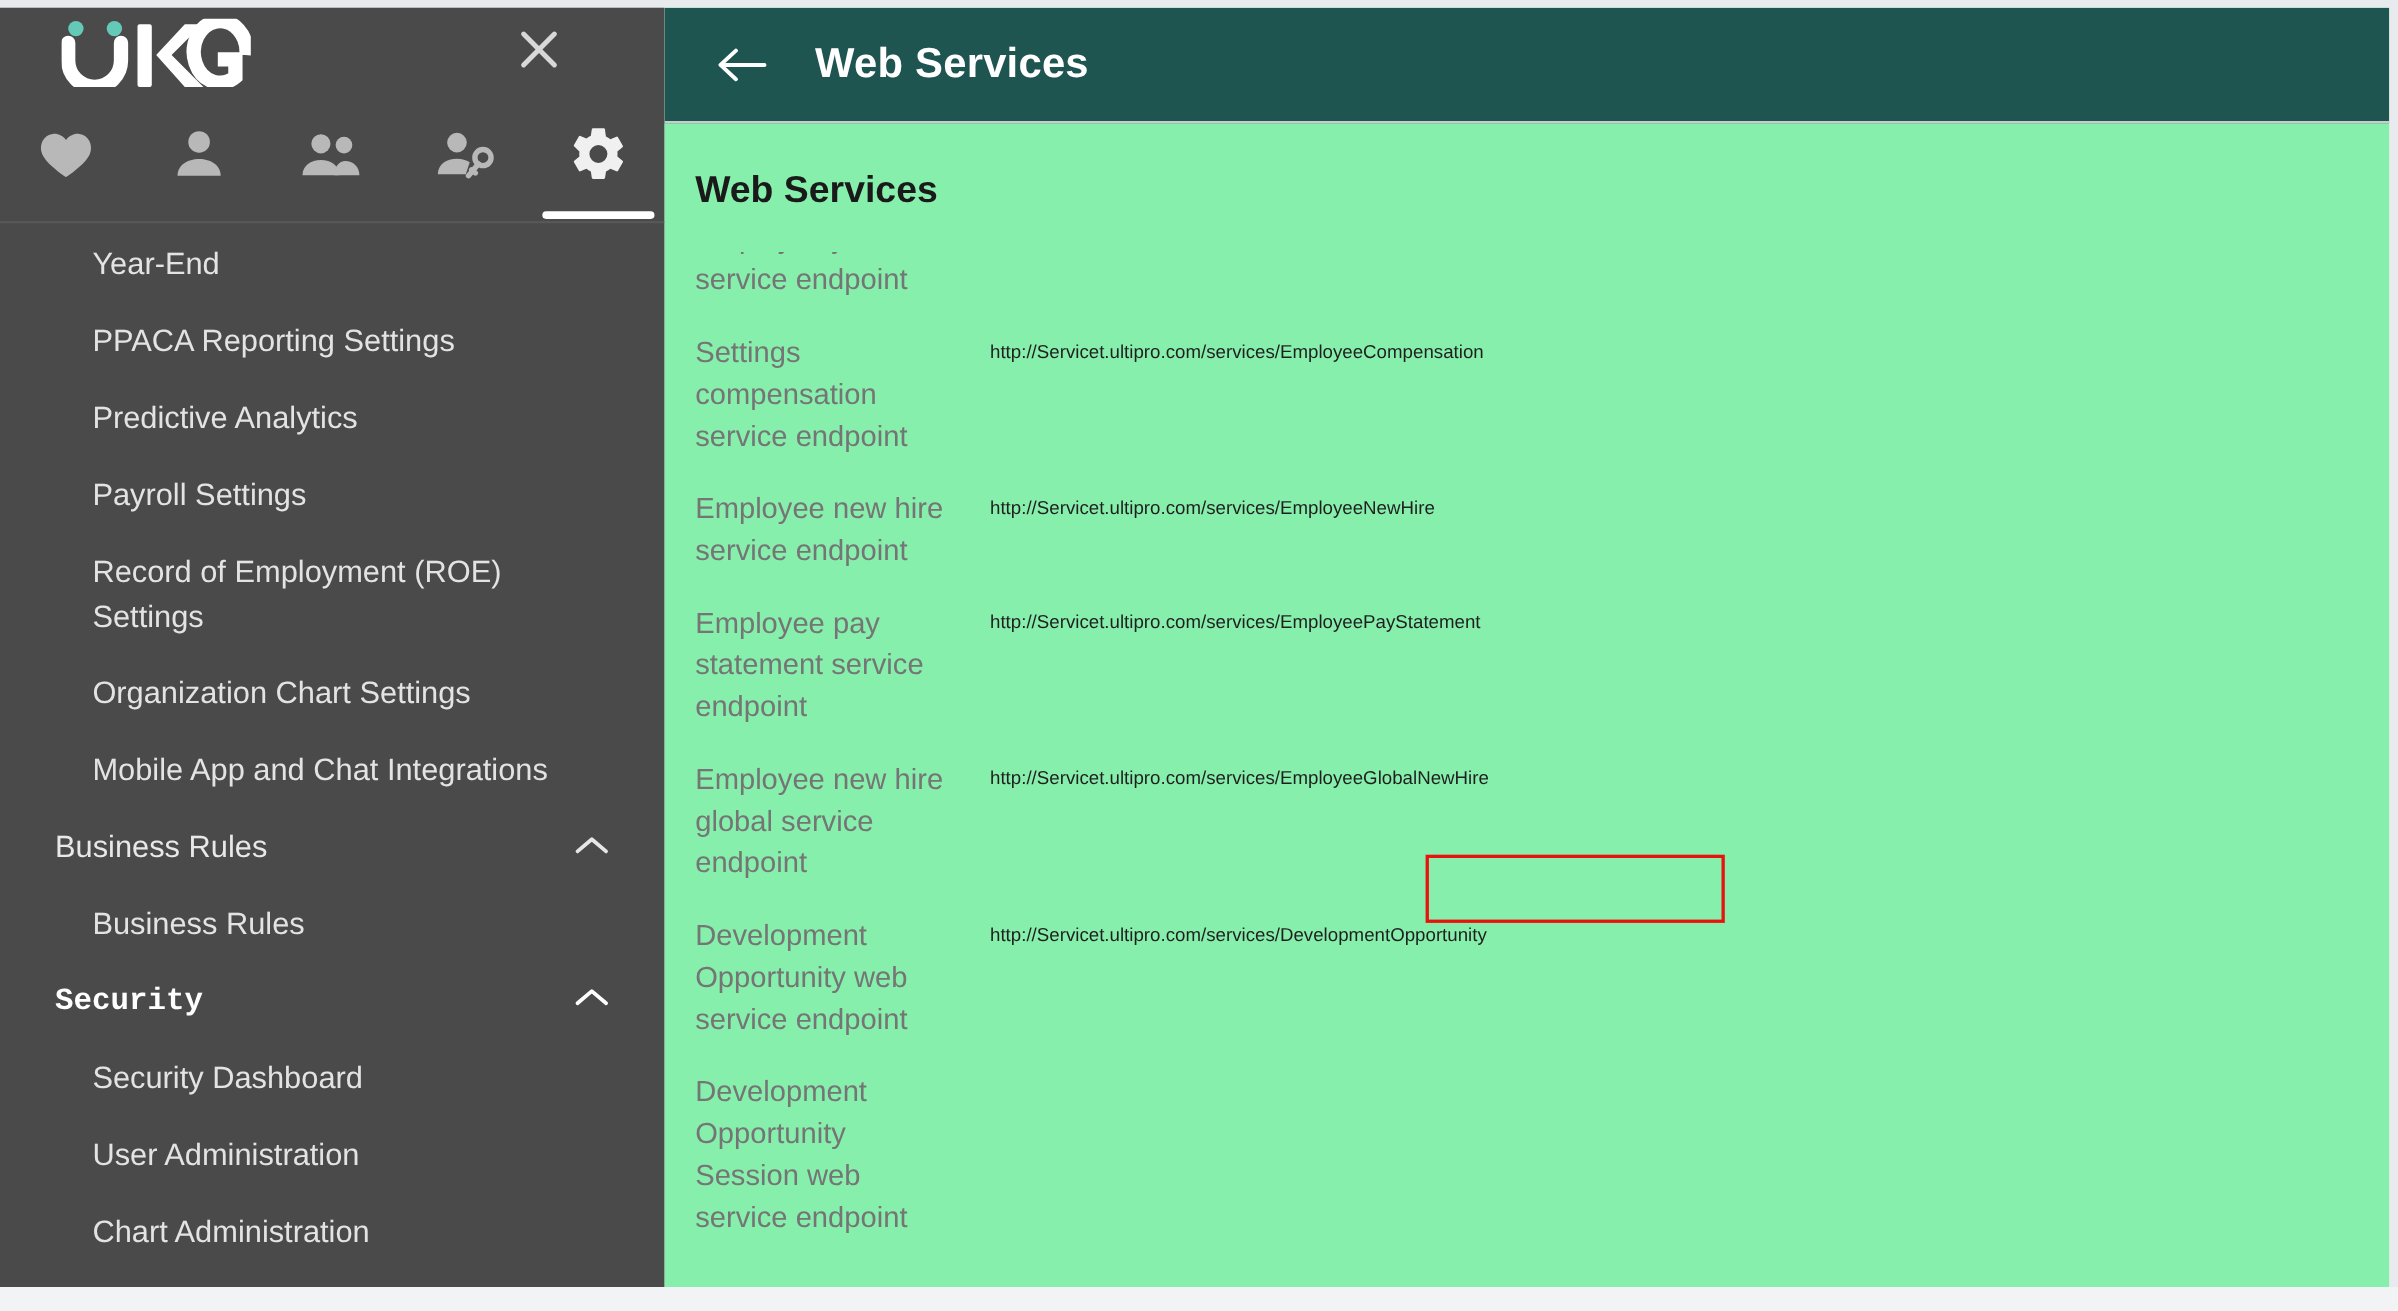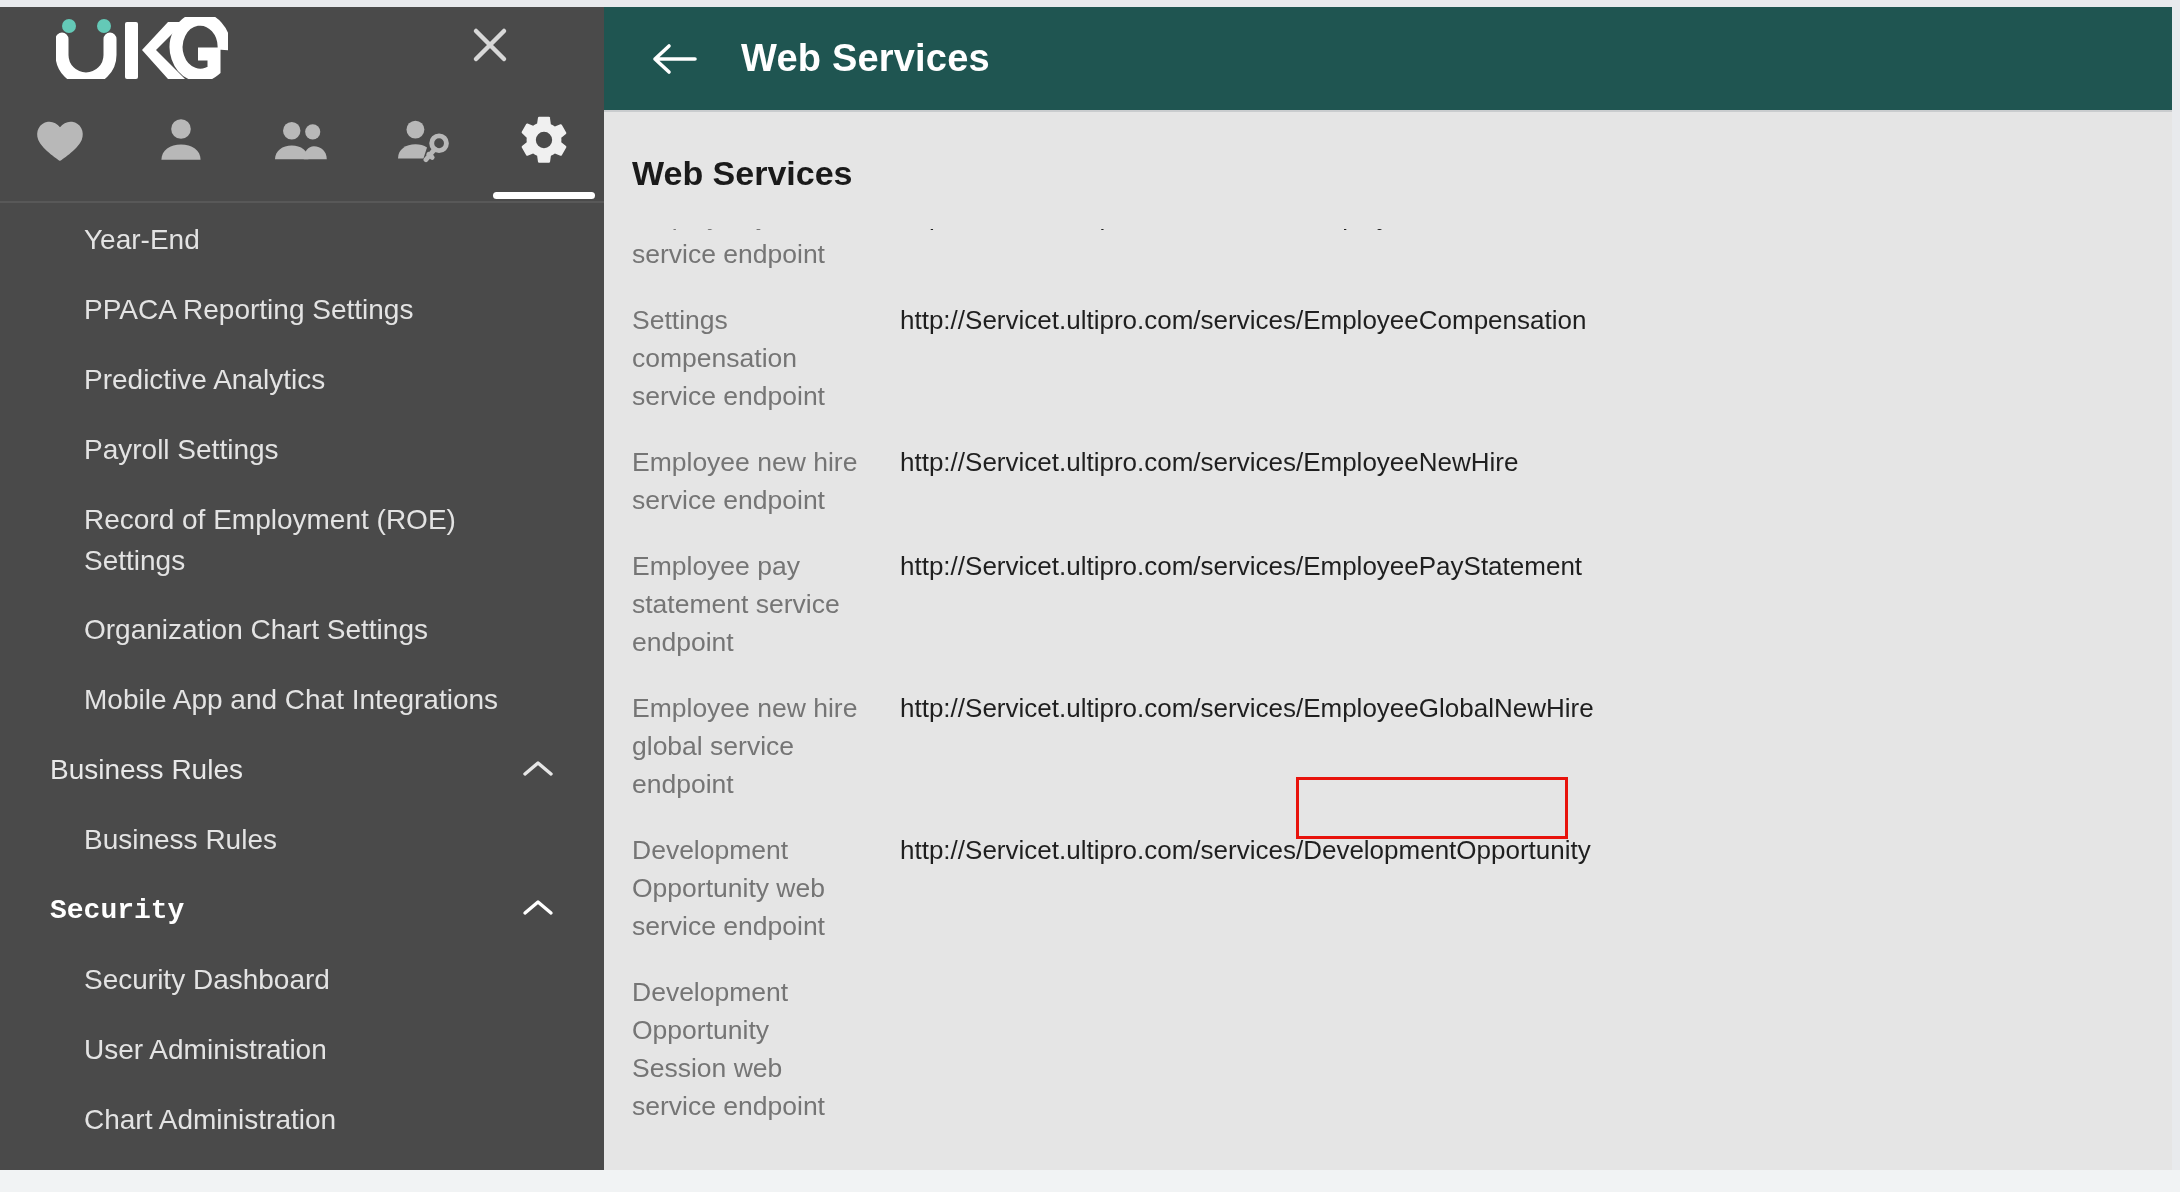--- a/index.html
+++ b/index.html
@@ -133,21 +133,21 @@
     font-size: 28px;
     cursor: pointer;
   }
 
   
   .main {
     position: absolute;
     left: 604px; top: 7px;
     width: 1568px;
     height: 1163px;
-    background: #e5e5e5;
+    background: #86efac;
     overflow: hidden;
   }
 
   .app-bar {
     position: relative;
     height: 105px;
     background: #1f5551;
     display: flex;
     align-items: center;
     padding-left: 43px;
@@ -197,21 +197,21 @@
     flex: 0 0 236px;
     color: #757575;
     font-size: 26.5px;
     line-height: 38px;
     padding-top: 10px;
     padding-bottom: 18px;
   }
   .ws-value {
     flex: 1 1 auto;
     color: #1f1f1f;
-    font-size: 26px;
+    font-size: 17px;
     line-height: 38px;
     padding-top: 10px;
     padding-left: 32px;
     white-space: nowrap;
   }
   .ws-value .sel {
     background: #aecbfa;
   }
 
   

